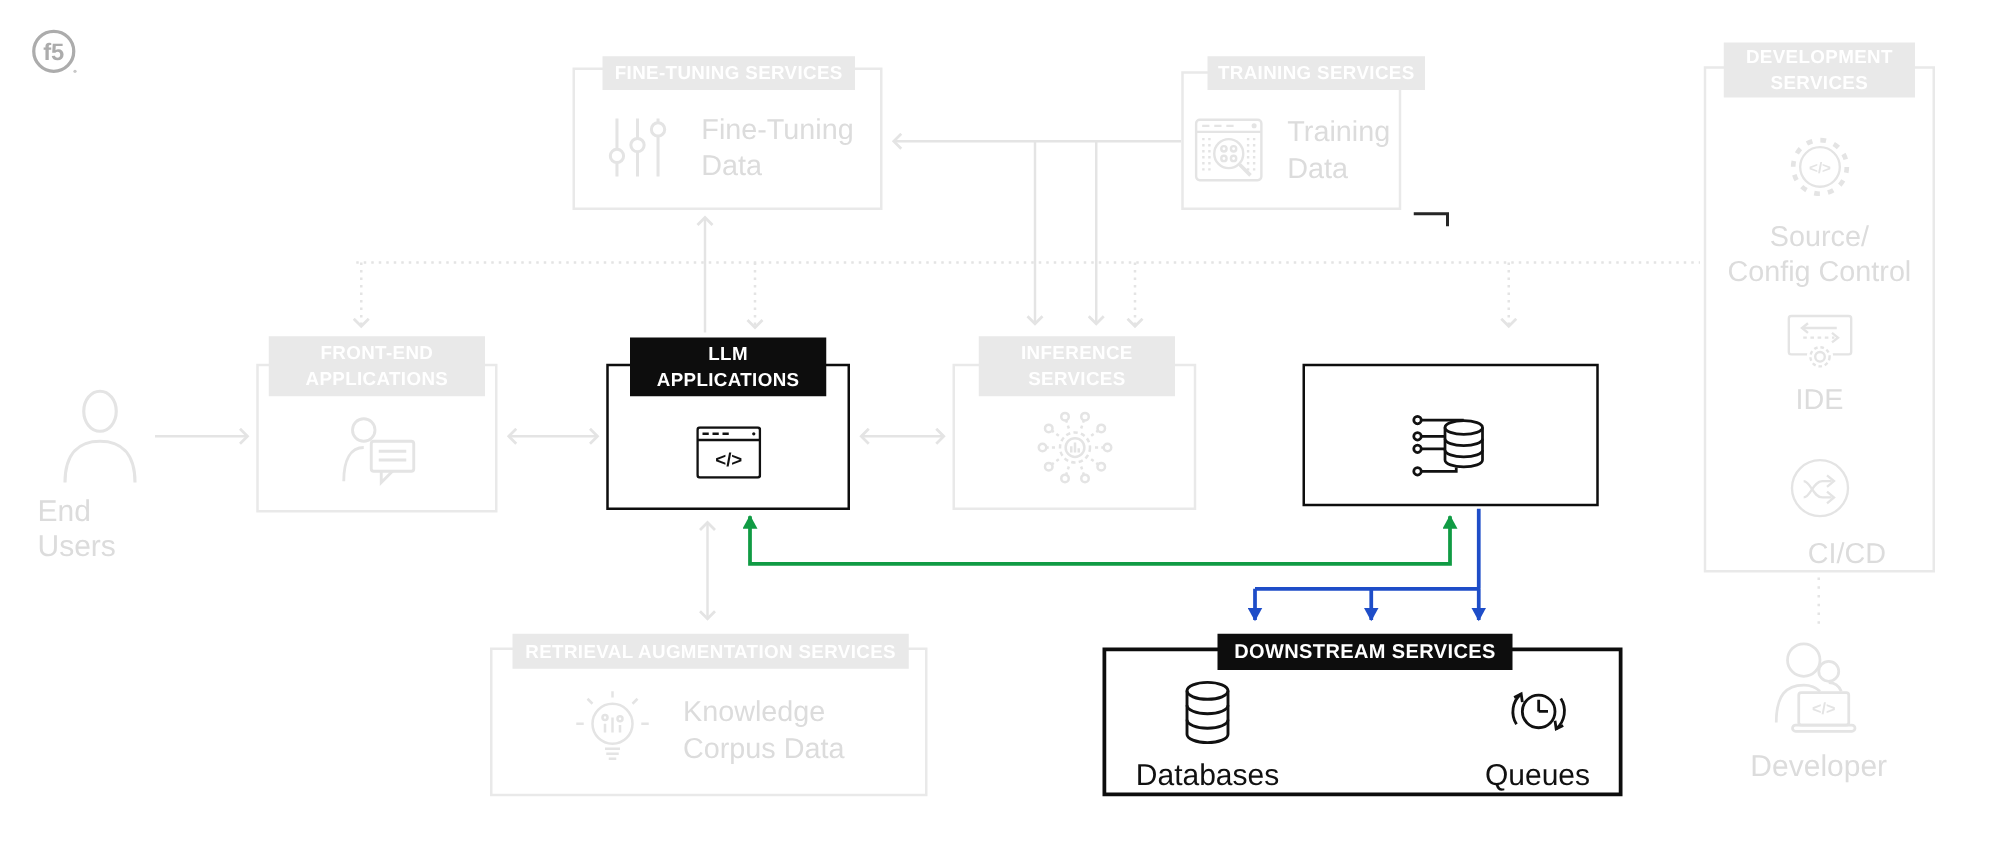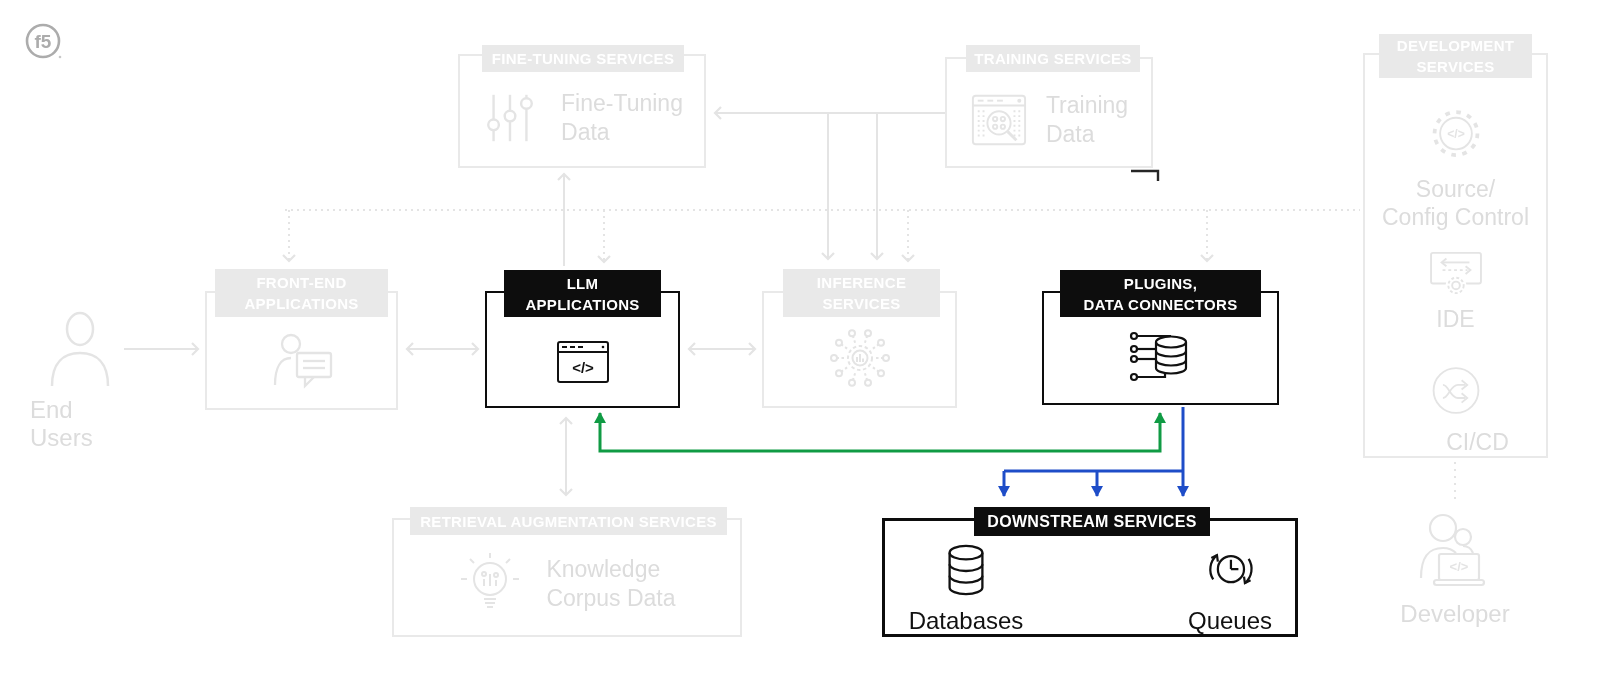--- a/index.html
+++ b/index.html
@@ -123,21 +123,21 @@
         <line x1="30" y1="6" x2="30" y2="54"></line>
           <circle cx="30" cy="28" r="5.5" fill="#fff"></circle>
         <line x1="47" y1="6" x2="47" y2="54"></line>
           <circle cx="47" cy="15" r="5.5" fill="#fff"></circle>
       </svg>
       <div class="faded-label">Fine-Tuning
 Data</div>
     </div>
   </div>
 
-  <div class="box" style="left:945px; top:57px; width:208px; height:111px;">
+  <div class="box" style="left:945px; top:57px; width:176px; height:111px;">
     <div class="hdr" style="left:19px; top:-14px; width:174px; height:27px;">TRAINING SERVICES</div>
     <div class="rowc" style="gap:18px; padding-top:14px;">
       <svg width="58" height="58" viewBox="0 0 60 60" class="ic" stroke-width="2">
         <rect x="3" y="5" width="54" height="50" rx="3"></rect>
         <line x1="3" y1="15" x2="57" y2="15"></line>
         <line x1="8" y1="10" x2="14" y2="10"></line>
           <line x1="18" y1="10" x2="24" y2="10"></line>
           <line x1="28" y1="10" x2="34" y2="10"></line>
         <circle cx="51" cy="10" r="1.1" fill="#e4e4e4"></circle>
         <line x1="9" y1="20" x2="9" y2="50" stroke-dasharray="2 3"></line>
@@ -202,22 +202,20 @@
           <circle cx="12" cy="38" r="3" fill="#fff"></circle>
         <circle cx="17" cy="22.7" r="3" fill="#fff"></circle>
           <circle cx="30" cy="13.3" r="3" fill="#fff"></circle>
         <circle cx="46" cy="13.3" r="3" fill="#fff"></circle>
           <circle cx="59" cy="22.7" r="3" fill="#fff"></circle>
       </svg>
     </div>
   </div>
 
   <div class="box active" style="left:1042px; top:291px; width:237px; height:114px;">
-    <div class="hdr active" style="left:16px; top:-23px; width:201px; height:47px;">PLUGINS,
-DATA CONNECTORS</div>
     <div class="rowc" style="padding-top:20px;">
       <svg width="64" height="56" viewBox="0 0 64 56" class="icd" stroke-width="2.2">
         <path d="M8,6 H42"></path>
         <path d="M8,19 H27"></path>
         <path d="M8,29 H27"></path>
         <path d="M8,47 H36 V44"></path>
         <ellipse cx="42" cy="12" rx="15" ry="5.5"></ellipse>
         <path d="M27,12 V38 A15,5.5 0 0 0 57,38 V12"></path>
         <path d="M27,21 A15,5.5 0 0 0 57,21"></path>
         <path d="M27,30 A15,5.5 0 0 0 57,30"></path>

